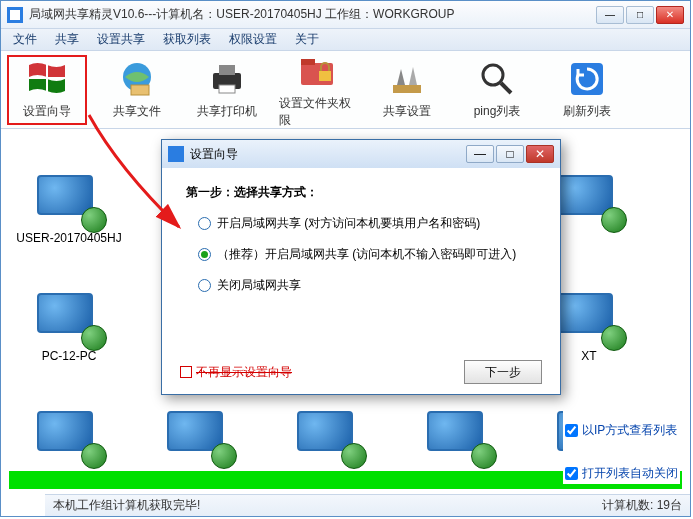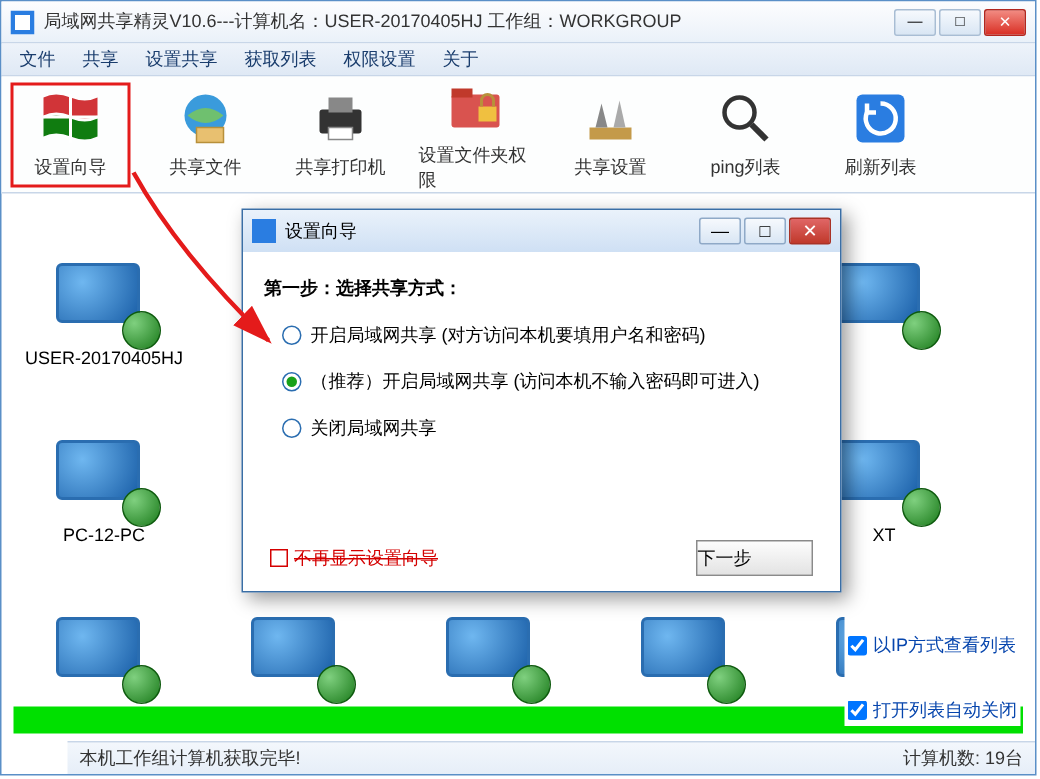--- a/index.html
+++ b/index.html
@@ -38,30 +38,30 @@
 .statusbar { position:absolute; bottom:0; left:0; right:0; height:22px; border-top:1px solid #c8d6e8; background:linear-gradient(#f3f7fc,#e6eef8); display:flex; align-items:center; padding:0 8px; justify-content:space-between; color:#333;margin-left:44px;}
 
 
 .dialog { position:absolute; left:160px; top:138px; width:400px; height:256px; border:1px solid #3a6ea5; background:#fff; box-shadow: 4px 4px 12px rgba(0,0,0,0.4); z-index:50; }
 .dialog .dtitle { height:28px; background: linear-gradient(#eaf2fb,#cfe0f4); display:flex; align-items:center; padding:0 6px; }
 .dialog .dtitle .dicon { width:16px; height:16px; margin-right:6px; background:#2a7de1; }
 .dialog .dtitle .dlabel { flex:1; color:#000; }
 .dialog .dtitle .dbtns { display:flex; gap:2px; }
 .dialog .dbtn { width:28px; height:18px; border:1px solid #8fa9c7; background:linear-gradient(#f6f9fd,#d9e6f4); border-radius:2px; display:flex; align-items:center; justify-content:center; cursor:pointer; }
 .dialog .dbtn.close { background:linear-gradient(#e06666,#c0392b); border-color:#a93226; color:#fff; }
-.dialog .dbody { padding: 10px 8px; }
+.dialog .dbody { padding: 10px 18px; }
 .dialog .step-title { font-weight:bold; margin: 6px 0 14px 6px; }
 .dialog .opts { margin-left: 18px; display:flex; flex-direction:column; gap:14px; }
 .dialog .opt { display:flex; align-items:center; gap:6px; }
 .dialog .radio { width:13px; height:13px; border:1px solid #2a6db0; border-radius:50%; display:inline-flex; align-items:center; justify-content:center; background:#fff;}
 .dialog .radio.checked::after { content:""; width:7px; height:7px; border-radius:50%; background:#19a119; }
 .dialog .dfoot { position:absolute; bottom:10px; left:18px; right:18px; display:flex; align-items:center; justify-content:space-between; }
 .dialog .noshow { display:flex; align-items:center; gap:4px; color:#d40000; }
 .dialog .noshow .cb { width:12px; height:12px; border:1px solid #d40000; }
-.dialog .nextbtn { width:78px; height:24px; border:1px solid #8a8a8a; background:linear-gradient(#fdfdfd,#e3e3e3); cursor:pointer; display:flex; align-items:center; justify-content:flex-start; }
+.dialog .nextbtn { width:78px; height:24px; border:1px solid #8a8a8a; background:linear-gradient(#fdfdfd,#e3e3e3); cursor:pointer; display:flex; align-items:center; justify-content:center; }
 
 
 .arrow { position:absolute; left:78px; top:108px; z-index:60; pointer-events:none;}
 </style>
 </head>
 <body>
 
 <div class="window">
   <div class="titlebar">
     <svg class="icon" viewBox="0 0 16 16">

